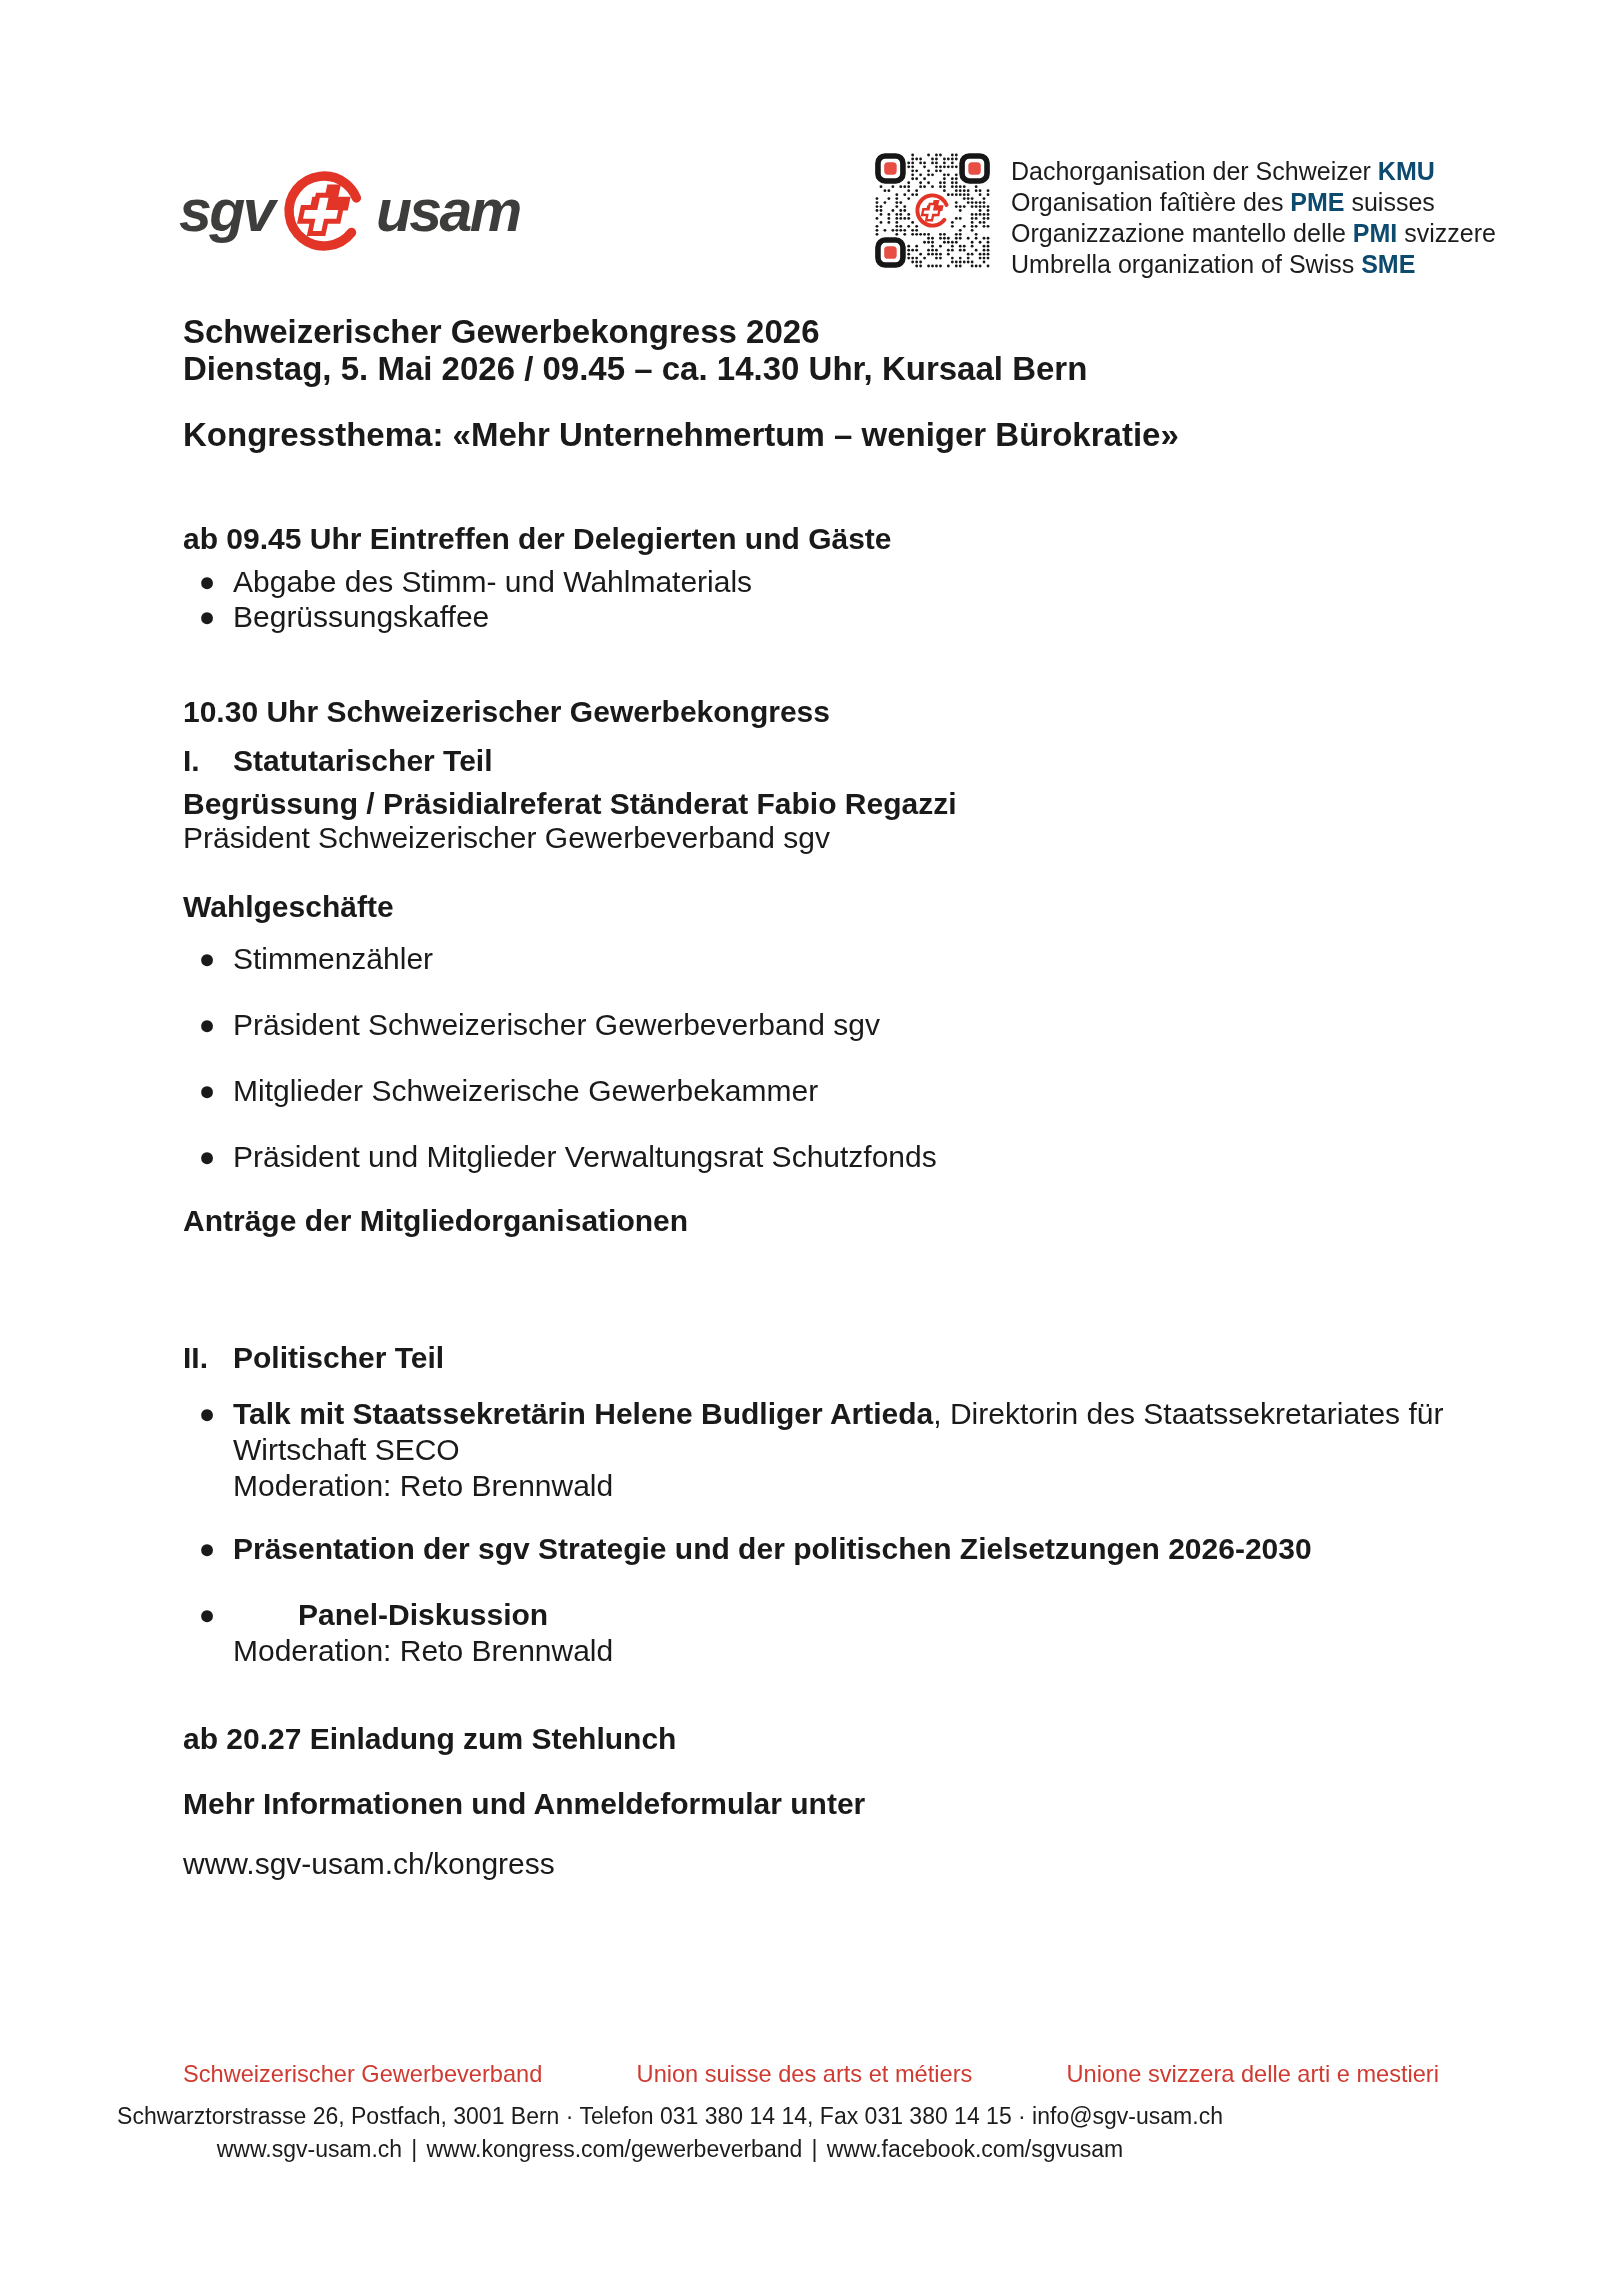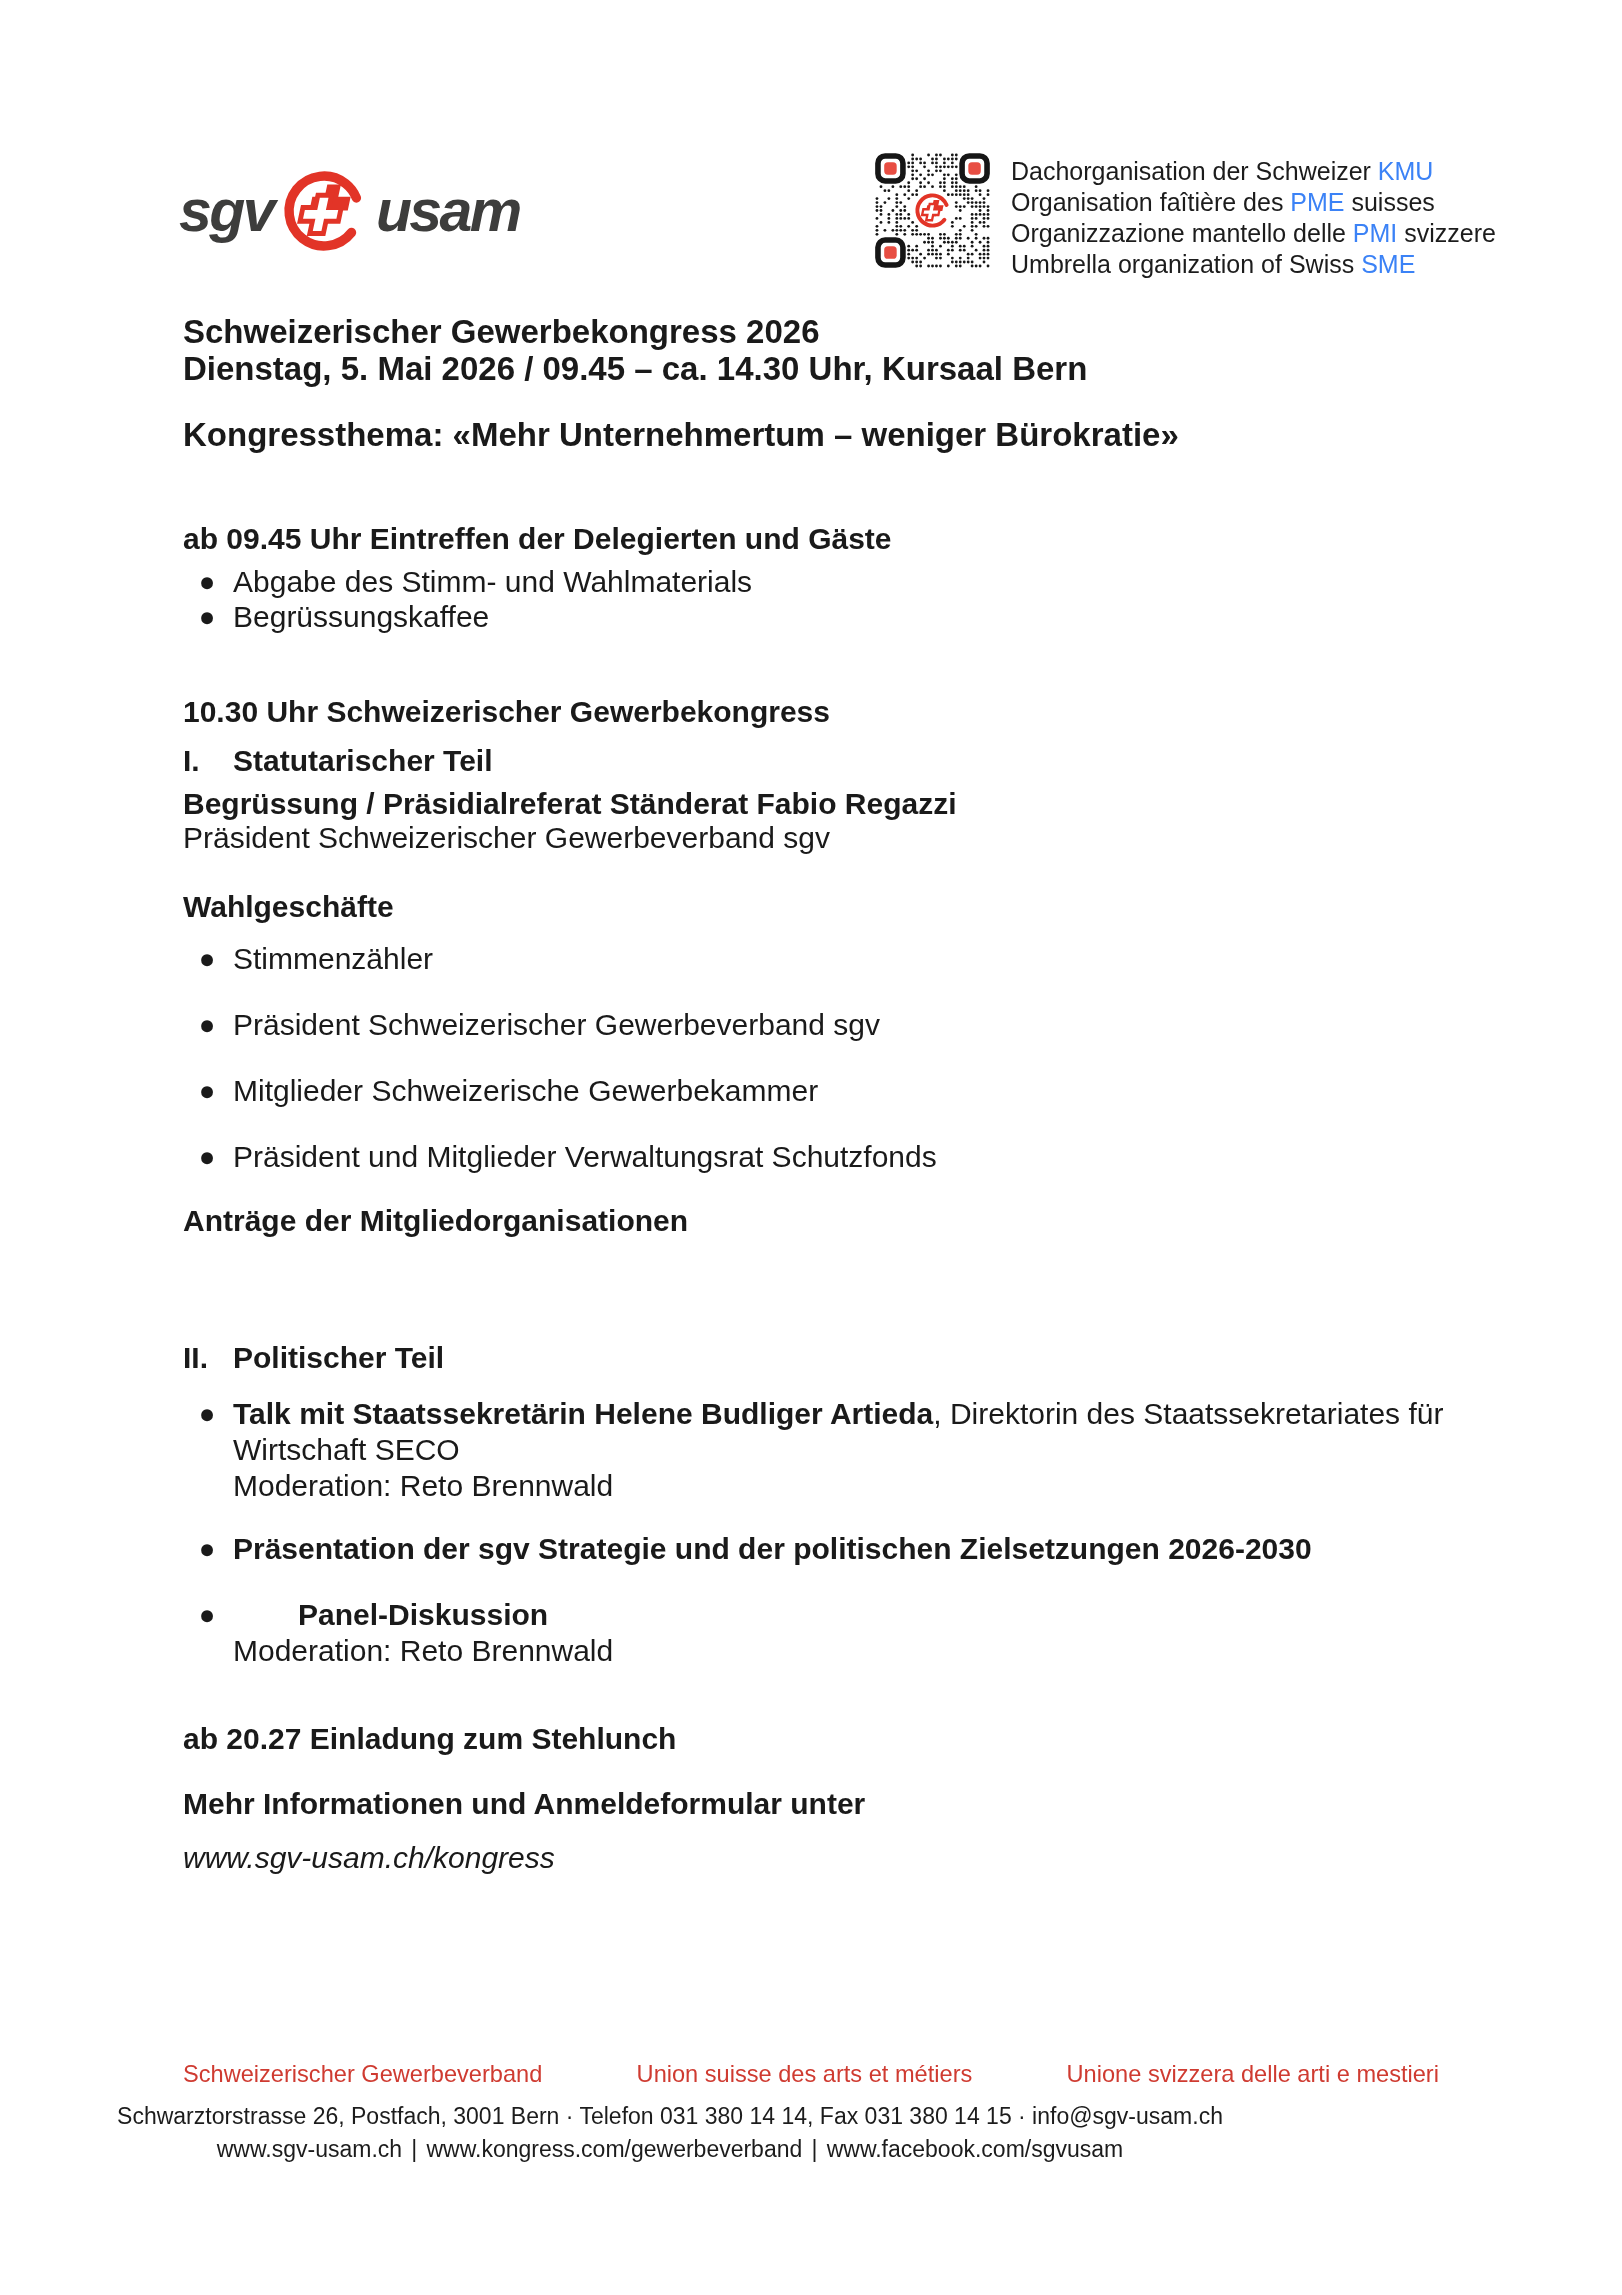--- a/index.html
+++ b/index.html
@@ -17,37 +17,37 @@
   .logo{left:179px;top:165px;height:92px;display:flex;align-items:center;}
   .logo .word{
     font-size:59px;font-weight:700;font-style:italic;
     color:#3d3d3c;letter-spacing:-2.6px;line-height:92px;
   }
   .logo svg{margin:0 6.5px;}
 
   .qr{left:875px;top:153px;width:115px;height:115px;}
 
   .orgblock{left:1011px;top:156px;font-size:25px;line-height:31px;color:#1c1c1c;white-space:nowrap;}
-  .orgblock .hl{color:#3b82f6;}
+  .orgblock .hl{color:#0c4a6e;font-weight:bold;}
 
   
   .titleblock{left:183px;top:313px;font-size:33px;font-weight:700;line-height:37px;white-space:nowrap;}
   .theme{left:183px;top:416px;font-size:33px;font-weight:700;white-space:nowrap;}
 
   
   .b{font-size:30px;line-height:35px;left:183px;white-space:nowrap;}
   .bold{font-weight:700;text-align:center;}
   .list{left:183px;}
   .li{display:flex;font-size:30px;line-height:35px;white-space:nowrap;}
   .li .dot{flex:0 0 50px;padding-left:15.7px;box-sizing:border-box;font-size:27.5px;}
   .li.sp{margin-bottom:31px;}
   .num{display:inline-block;width:50px;font-weight:700;}
   .mline{line-height:36px;}
 
-  .url{font-style:italic;}
+  .url{margin-top:6px;}
 
   
   .f-orgs{
     left:183px;top:2061px;width:1256px;
     display:flex;justify-content:space-between;
     color:#cf3b31;font-size:23.6px;white-space:nowrap;
   }
   .f-center{left:0;width:1340px;text-align:center;font-size:23px;color:#1c1c1c;white-space:nowrap;}
   .f-addr{top:2103px;}
   .f-web{top:2136px;}

